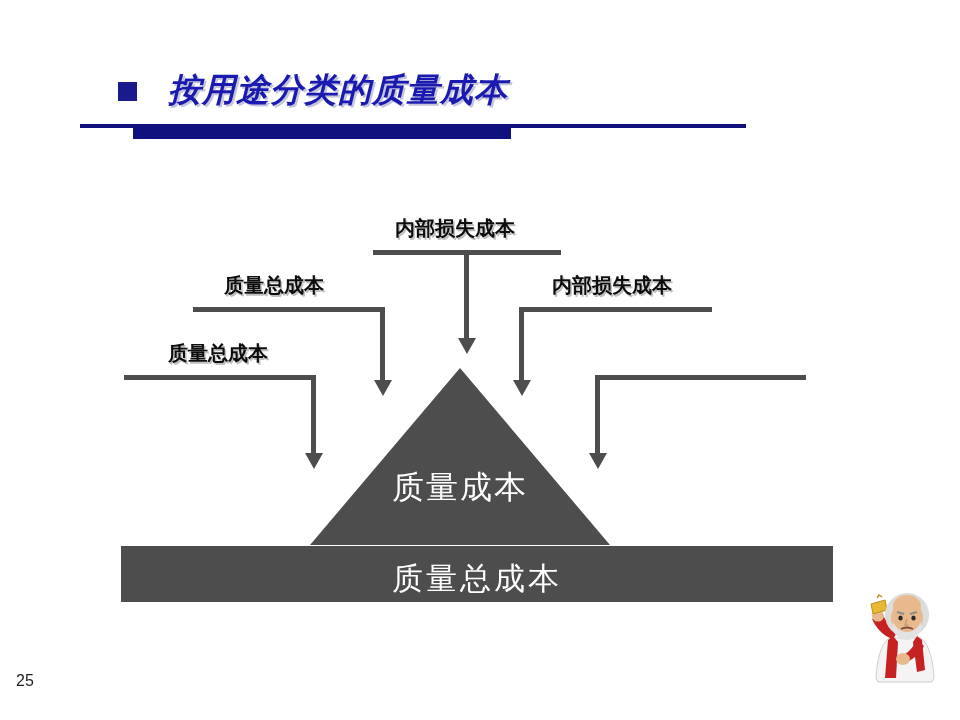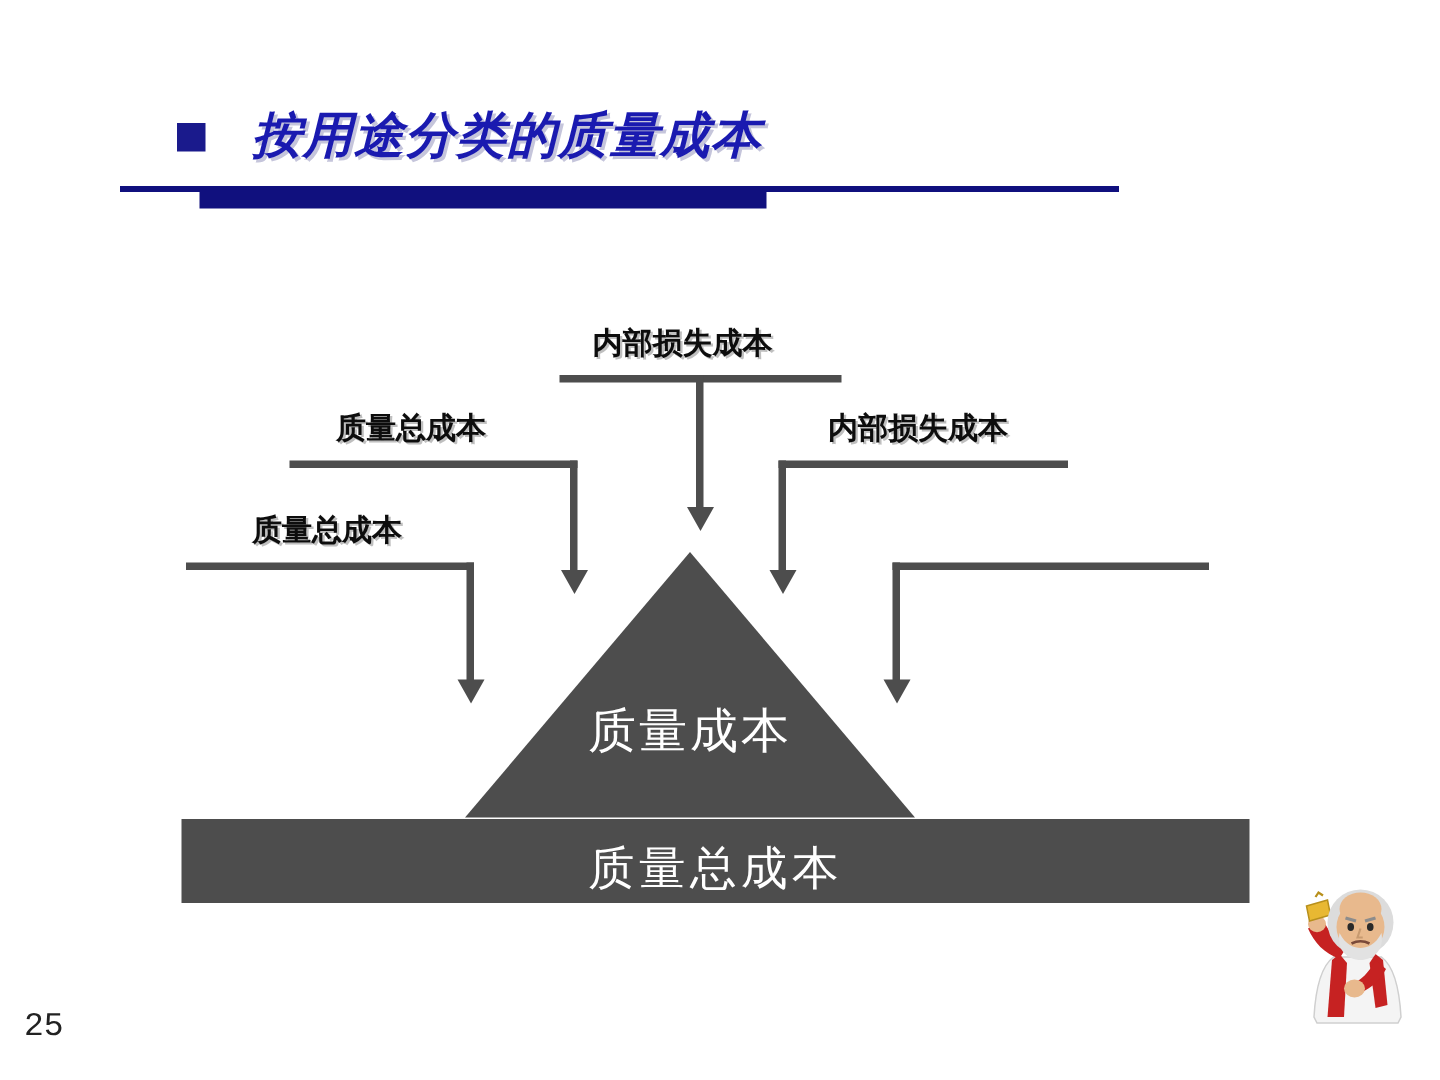--- a/index.html
+++ b/index.html
@@ -73,22 +73,22 @@
   .base-label{
     position:absolute;left:121px;top:558px;width:712px;
     text-align:center;
     font-size:31px;color:#ffffff;
     letter-spacing:3px;
   }
 
   
   .page-num{
     position:absolute;left:16px;top:672px;
-    font-size:22px;color:#222;
-    font-family:Liberation Mono, monospace;
+    font-size:16px;color:#222;
+    font-family:Liberation Sans, sans-serif;
   }
 
   
   .mascot{position:absolute;left:855px;top:586px;width:100px;height:105px;}
 </style>
 </head>
 <body>
 
 <div id="slide">
 

